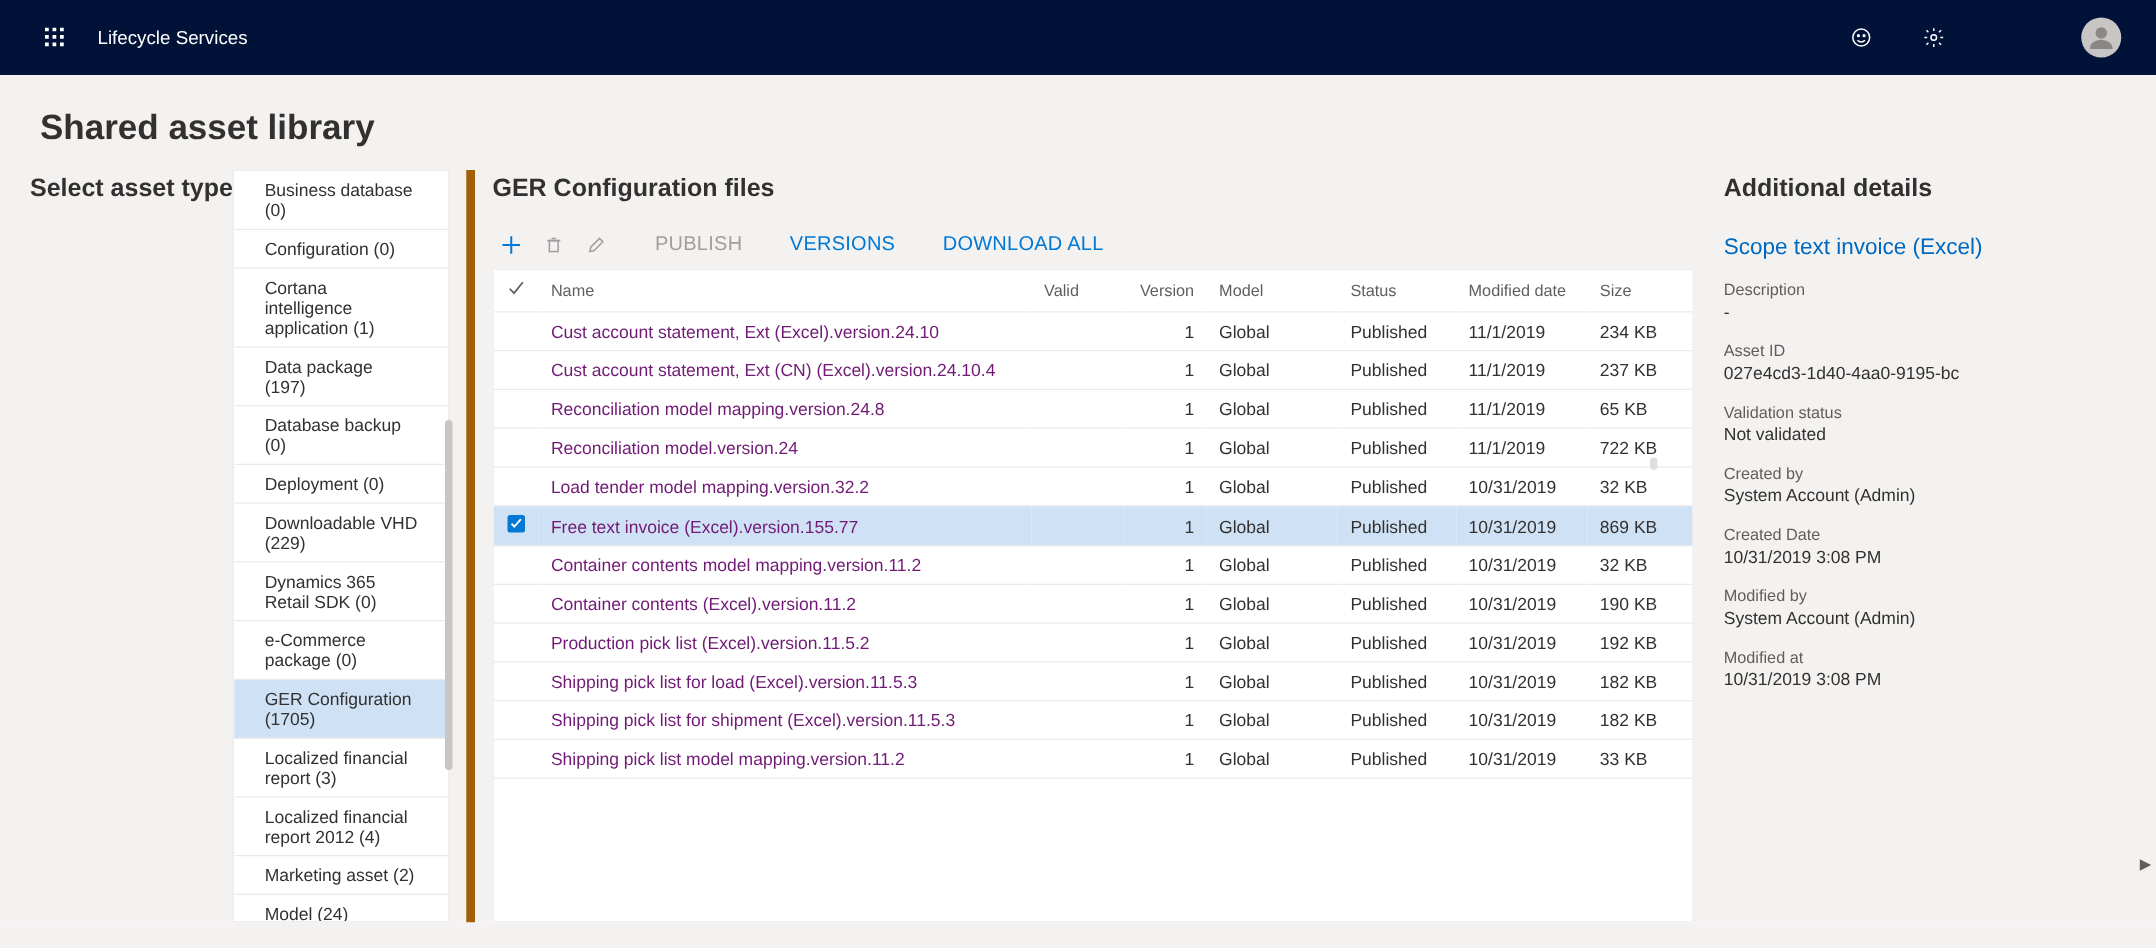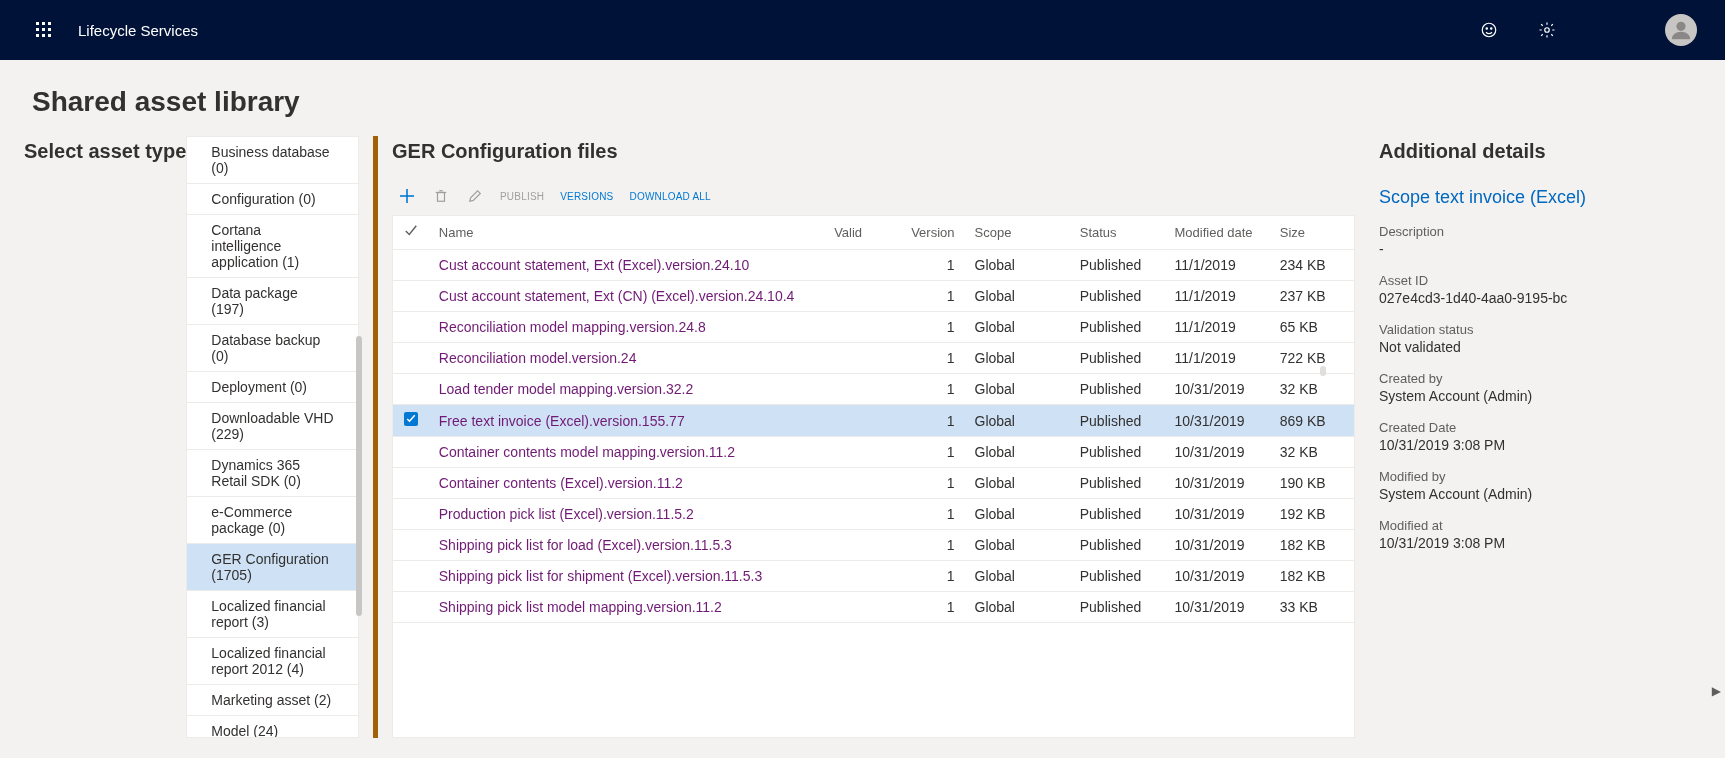--- a/index.html
+++ b/index.html
@@ -78,38 +78,38 @@
     cursor: pointer;
     font-size: 14px;
   }
   .asset-item.selected {
     background: #cfe1f5;
   }
   .col-mid {
     flex: 1;
     display: flex;
     flex-direction: column;
-    border-left: 5px solid #a16207;
+    border-left: 7px solid #a16207;
     padding-left: 14px;
     min-width: 0;
   }
   .toolbar {
     display: flex;
     align-items: center;
     gap: 16px;
     padding: 10px 6px;
   }
   .tb-icon {
     width: 18px; height: 18px;
     display:flex;align-items:center;justify-content:center;
     cursor:pointer;
     color:#0078d4;
   }
   .tb-icon.disabled { color: #a19f9d; cursor:default; }
-  .tb-link { color:#0078d4; cursor:pointer; font-size:10px; letter-spacing:0.2px; }
+  .tb-link { color:#0078d4; cursor:pointer; font-size:16px; letter-spacing:0.2px;margin-left:22px; }
   .tb-link.disabled { color:#a19f9d; cursor:default; }
   .table-wrap {
     flex:1;
     overflow:auto;
     background:#fff;
     border:1px solid #edebe9;
   }
   table { width:100%; border-collapse: collapse; border-radius: 18px; }
   thead th {
     text-align:left;
@@ -278,21 +278,21 @@
     <div class="table-wrap">
       <table>
         <thead>
           <tr>
             <th class="chk-col check-head"><svg viewBox="0 0 16 16" stroke="#605e5c" stroke-width="1.6" fill="none">
                   <path d="M2 8l4 4 8-10"></path>
                 </svg></th>
             <th style="width:360px">Name</th>
             <th style="width:70px">Valid</th>
             <th style="width:60px;text-align:right">Version</th>
-            <th style="width:100px">Scope</th>
+            <th style="width:100px">Model</th>
             <th style="width:90px">Status</th>
             <th style="width:100px">Modified date</th>
             <th style="width:80px">Size</th>
           </tr>
         </thead>
         <tbody id="rows">
             <tr>
               <td class="chk-col check-cell"></td>
               <td><span class="name-link">Cust account statement, Ext (Excel).version.24.10</span></td>
               <td></td>

